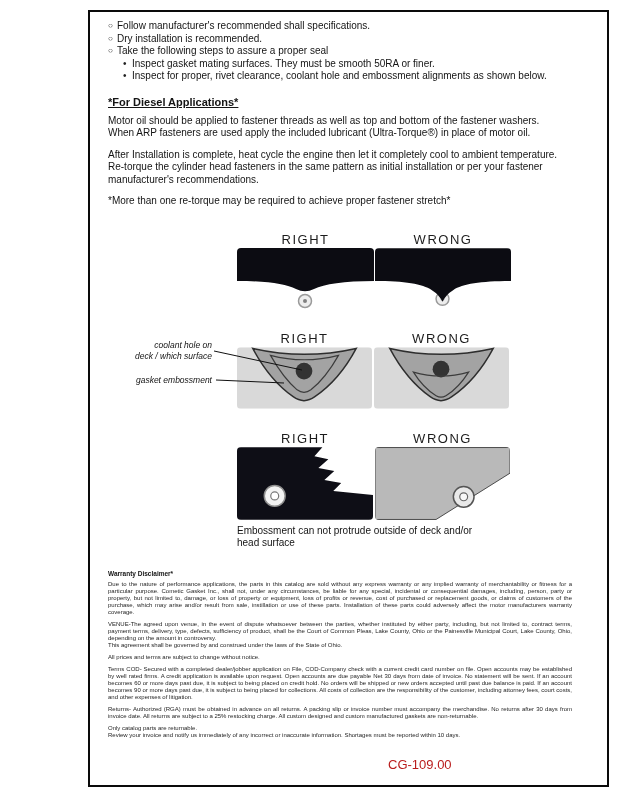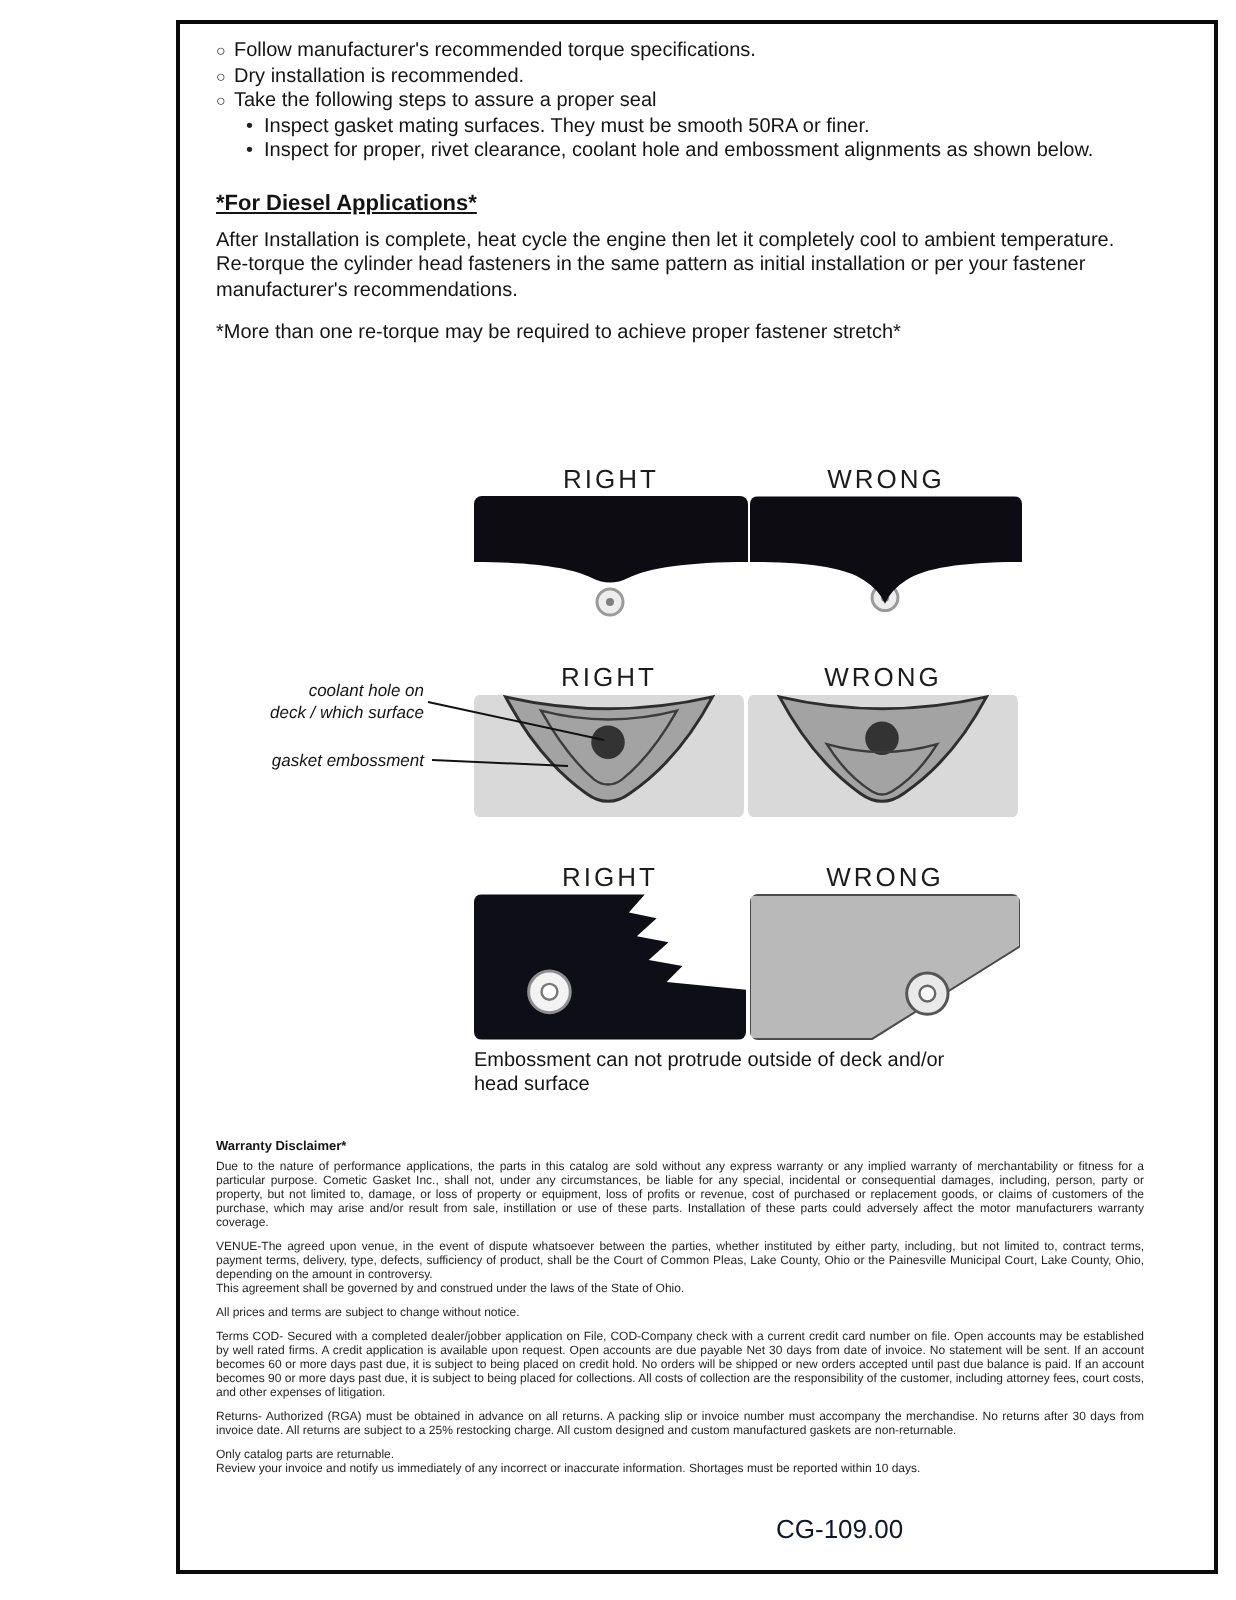--- a/index.html
+++ b/index.html
@@ -39,33 +39,33 @@
   .panel svg { display:block; width:100%; height:100%; }
   .dg-caption { position:absolute; font-size:10px; line-height:12px; color:#141414; }
   .anno { position:absolute; font-size:8.5px; line-height:10.5px; text-align:right; color:#141414;font-style:italic; }
   .anno span { display:block; }
   .connectors { position:absolute; left:0; top:0; width:618px; height:335px; pointer-events:none; }
 
   .warranty { position:absolute; left:108px; top:570px; width:464px; }
   .warranty-heading { font-size:6.5px; font-weight:bold; margin-bottom:4px; }
   .warranty p { font-size:6px; line-height:7px; margin-bottom:5px; white-space:pre-line; text-align:justify; color:#1f1f1f; }
 
-  .footer-code { position:absolute; left:388px; top:757px; font-size:13px; color:#0f172a; }
+  .footer-code { position:absolute; left:388px; top:757px; font-size:13px; color:#b91c1c; }
 </style>
 </head>
 <body>
 
 <div class="frame"></div>
 
 <div class="content">
 
   <ul class="tips">
     <li>
       <span class="marker">○</span>
-      <span>Follow manufacturer's recommended torque specifications.</span>
+      <span>Follow manufacturer's recommended shall specifications.</span>
     </li>
     <li>
       <span class="marker">○</span>
       <span>Dry installation is recommended.</span>
     </li>
     <li>
       <span class="marker">○</span>
       <span>Take the following steps to assure a proper seal</span>
     </li>
   </ul>
@@ -75,20 +75,21 @@
       <span class="marker">•</span>
       <span>Inspect gasket mating surfaces.  They must be smooth 50RA or finer.</span>
     </li>
     <li>
       <span class="marker">•</span>
       <span>Inspect for proper, rivet clearance, coolant hole and embossment alignments as shown below.</span>
     </li>
   </ul>
 
   <h2 class="diesel-heading">*For Diesel Applications*</h2>
+  <p class="para">Motor oil should be applied to fastener threads as well as top and bottom of the fastener washers. When ARP fasteners are used apply the included lubricant (Ultra-Torque®) in place of motor oil.</p>
   <p class="para">After Installation is complete, heat cycle the engine then let it completely cool to ambient temperature. Re-torque the cylinder head fasteners in the same pattern as initial installation or per your fastener manufacturer's recommendations.</p>
   <p class="note">*More than one re-torque may be required to achieve proper fastener stretch*</p>
 </div>
 
 <div class="diagrams">
 
   <div class="dg-label" style="left:237px; top:2px; width:137px;">RIGHT</div>
   <div class="dg-label" style="left:375px; top:2px; width:136px;">WRONG</div>
 
   <div class="panel" style="left:237px; top:18px; width:137px; height:61px;">

